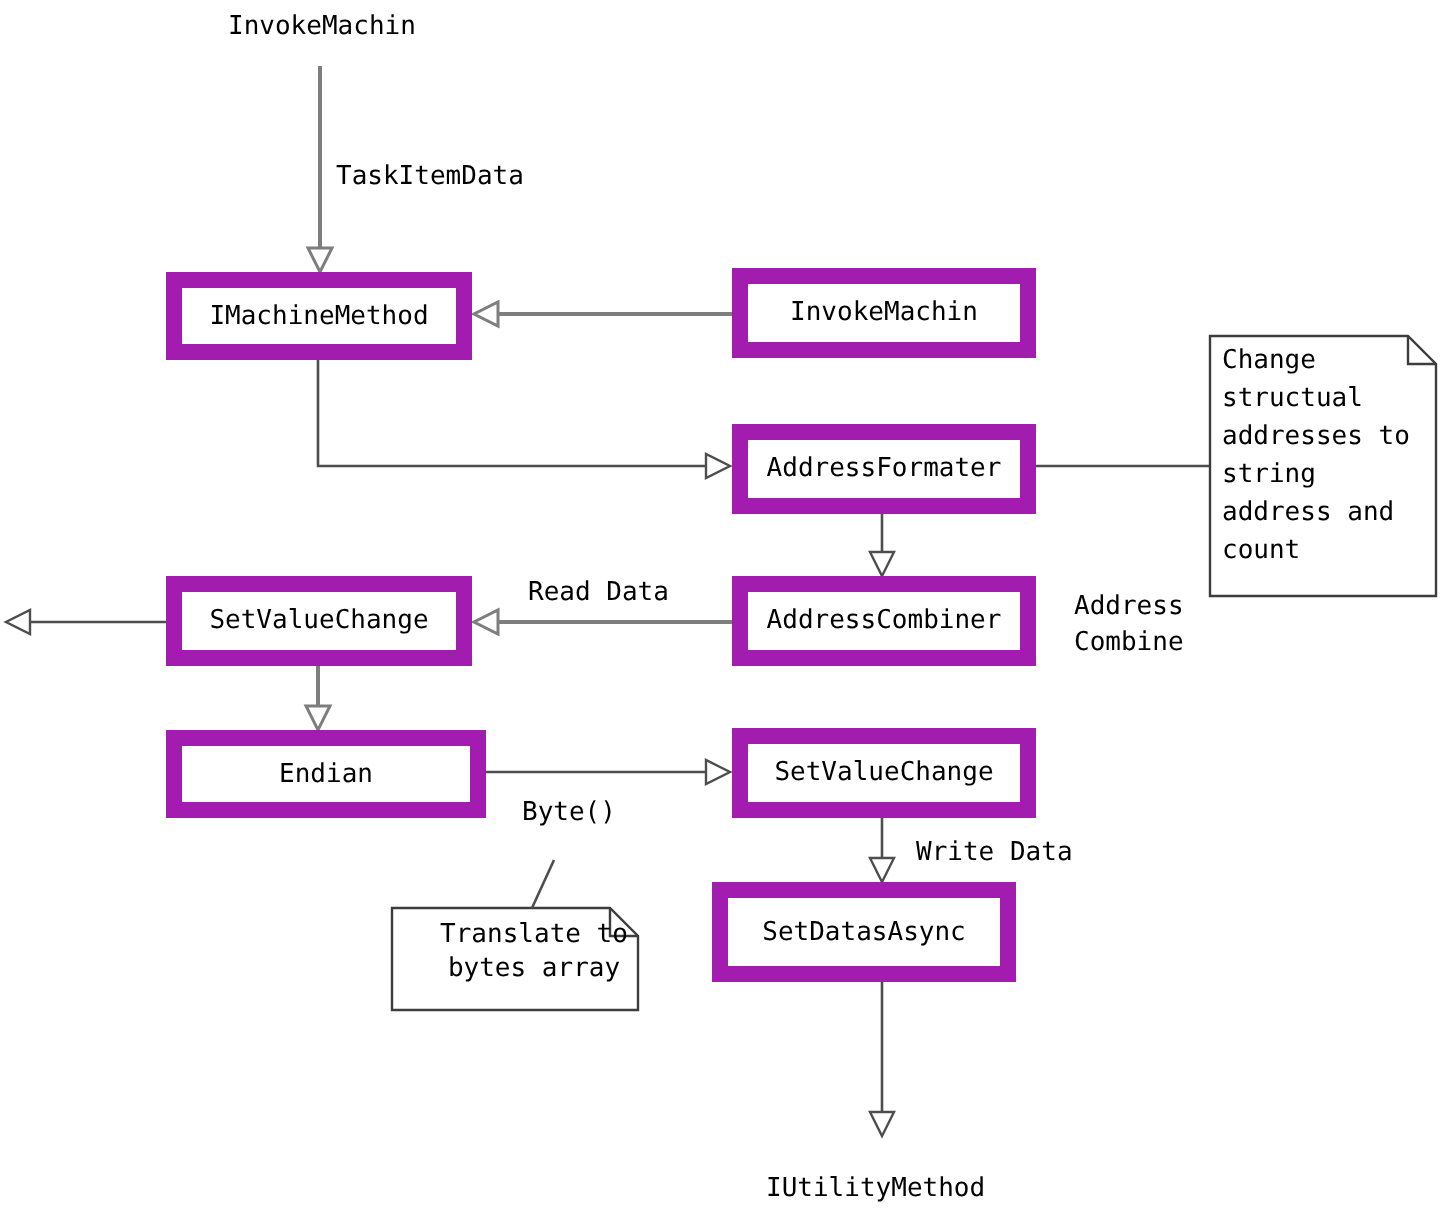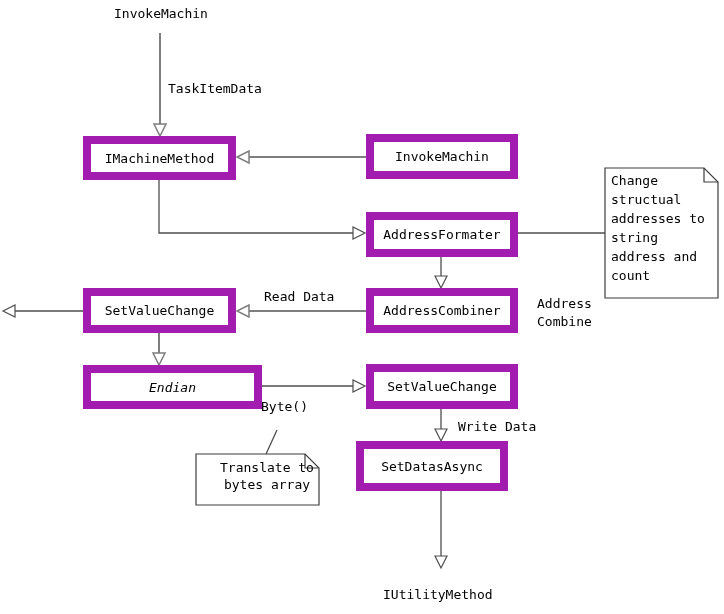--- a/index.html
+++ b/index.html
@@ -109,21 +109,21 @@
   <div class="node" style="left:83px; top:136px; width:153px; height:44px;">IMachineMethod</div>
 
   <div class="node" style="left:366px; top:134px; width:152px; height:45px;">InvokeMachin</div>
 
   <div class="node" style="left:366px; top:212px; width:152px; height:45px;">AddressFormater</div>
 
   <div class="node" style="left:366px; top:288px; width:152px; height:45px;">AddressCombiner</div>
 
   <div class="node" style="left:83px; top:288px; width:153px; height:45px;">SetValueChange</div>
 
-  <div class="node" style="left:83px; top:365px; width:179px; height:44px;font-style:italic;">Endian</div>
+  <div class="node" style="left:83px; top:365px; width:160px; height:44px;">Endian</div>
 
   <div class="node" style="left:366px; top:364px; width:152px; height:45px;">SetValueChange</div>
 
   <div class="node" style="left:356px; top:441px; width:152px; height:50px;">SetDatasAsync</div>
 
   <div class="flabel" style="left:168px; top:81px;">TaskItemData</div>
 
 
   <div class="flabel" style="left:264px; top:289px;">Read Data</div>
 

